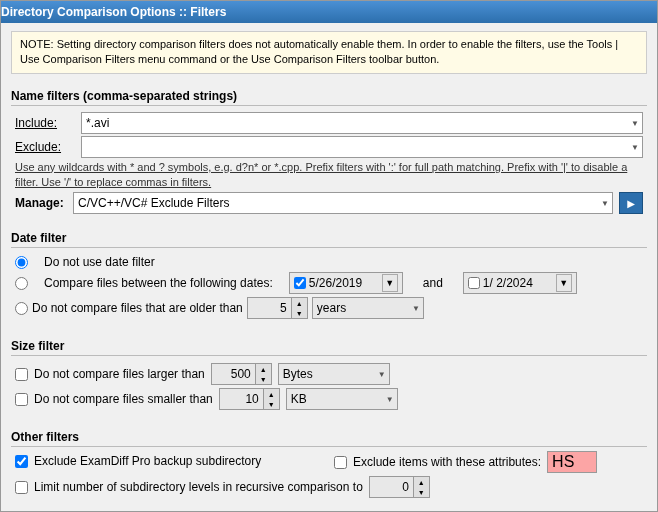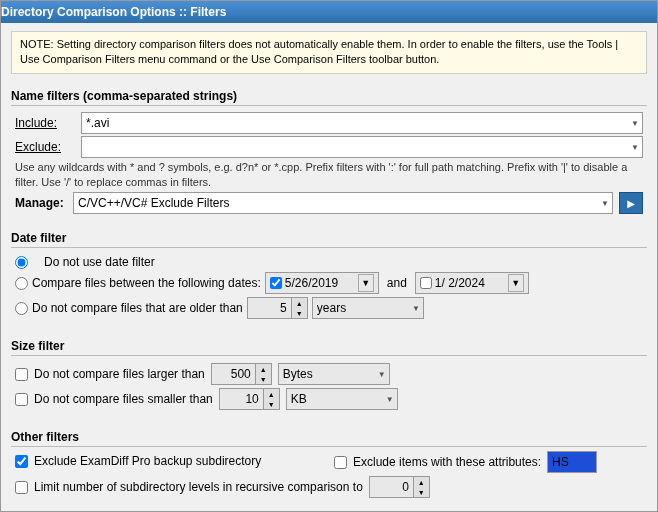--- a/index.html
+++ b/index.html
@@ -87,20 +87,21 @@
       transform: translateY(-50%);
       font-size: 8px;
       pointer-events: none;
       color: #555;
     }
     .hint-text {
       font-size: 11px;
       color: #333;
       line-height: 1.4;
       margin: 2px 0;
+      text-decoration: underline;
     }
     .manage-row {
       display: flex;
       align-items: center;
       gap: 6px;
       margin-top: 2px;
     }
     .manage-label {
       font-size: 12px;
       min-width: 52px;
@@ -227,23 +228,23 @@
       gap: 6px;
       margin: 3px 0;
     }
     .checkbox-row input[type="checkbox"] {
       cursor: pointer;
     }
     .attr-input {
       width: 50px;
       height: 22px;
       border: 1px solid #999;
-      background: #1d4ed8;
+      background: #fca5a5;
       padding: 2px 4px;
-      font-size: 12px;
+      font-size: 16px;
     }
     .two-col {
       display: flex;
       gap: 10px;
     }
     .col-left { flex: 1; }
     .col-right { flex: 1; }
     .filter-section { margin-top: 2px; }
     .years-combo {
       position: relative;
@@ -321,21 +322,21 @@
     </div>
 
     <div class="filter-section">
       <div class="section-title">Date filter</div>
       <div class="divider"></div>
       <div style="padding: 2px 4px;">
         <div class="radio-row">
           <input type="radio" name="date_filter" id="radio_no_date" checked="" style="">
           <label for="radio_no_date" class="radio-label">Do not use date filter</label>
         </div>
-        <div class="radio-row" style="flex-wrap: wrap; gap: 4px;">
+        <div class="radio-row" style="flex-wrap: wrap; gap: 16px;">
           <input type="radio" name="date_filter" id="radio_between" style="">
           <label for="radio_between" class="radio-label">Compare files between the following dates:</label>
           <div class="date-input-wrap">
             <input type="checkbox" checked="" style="width: 12px; height: 12px;">
             <input type="text" value="5/26/2019" style="">
             <div class="date-btn">▼</div>
           </div>
           <span class="and-label">and</span>
           <div class="date-input-wrap">
             <input type="checkbox" style="width: 12px; height: 12px;">

